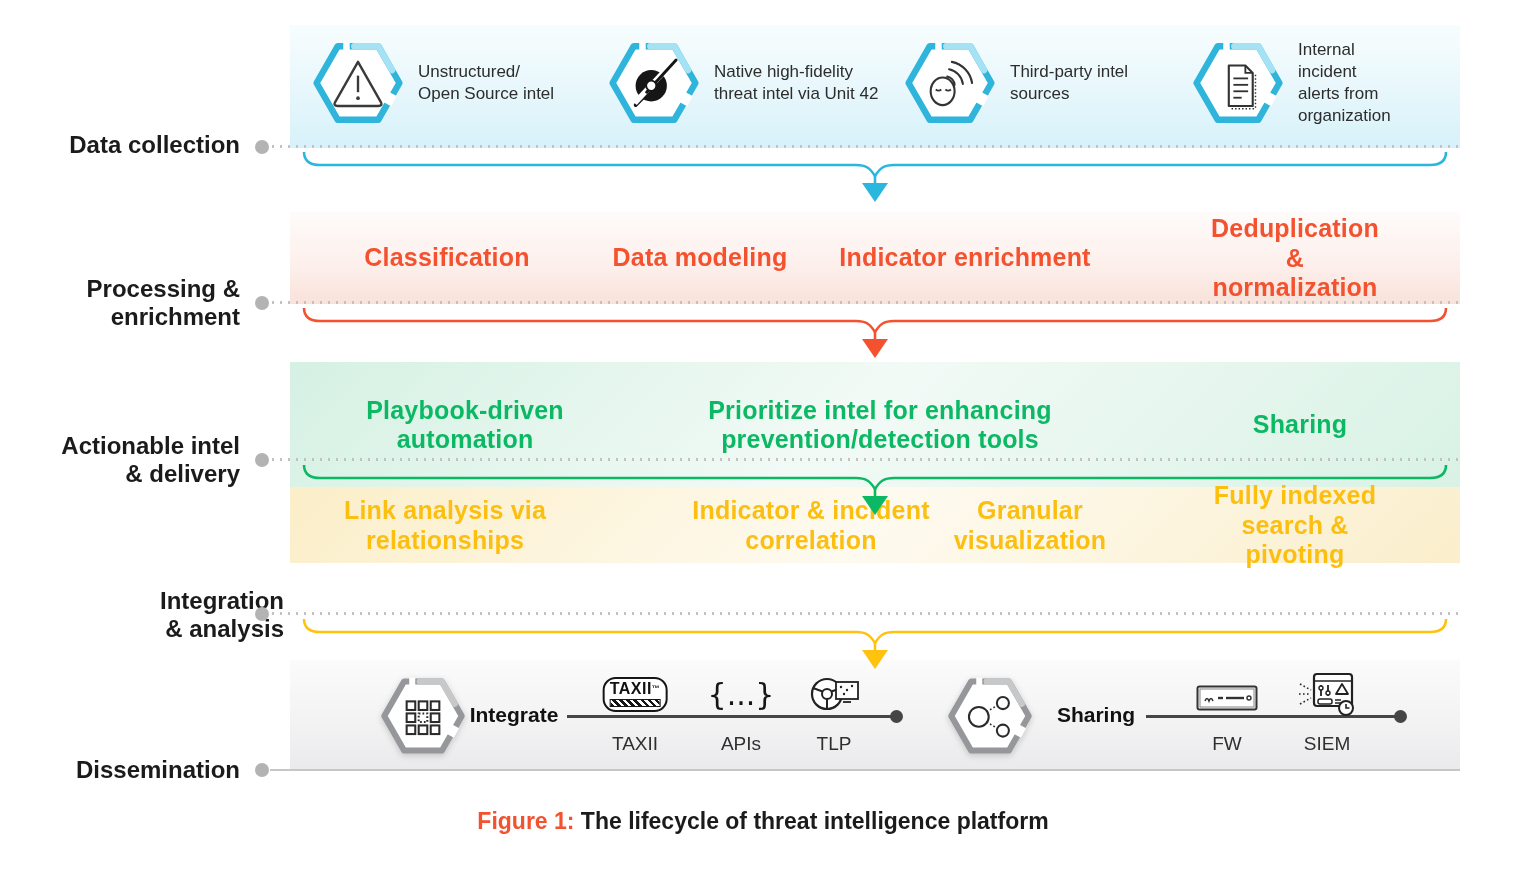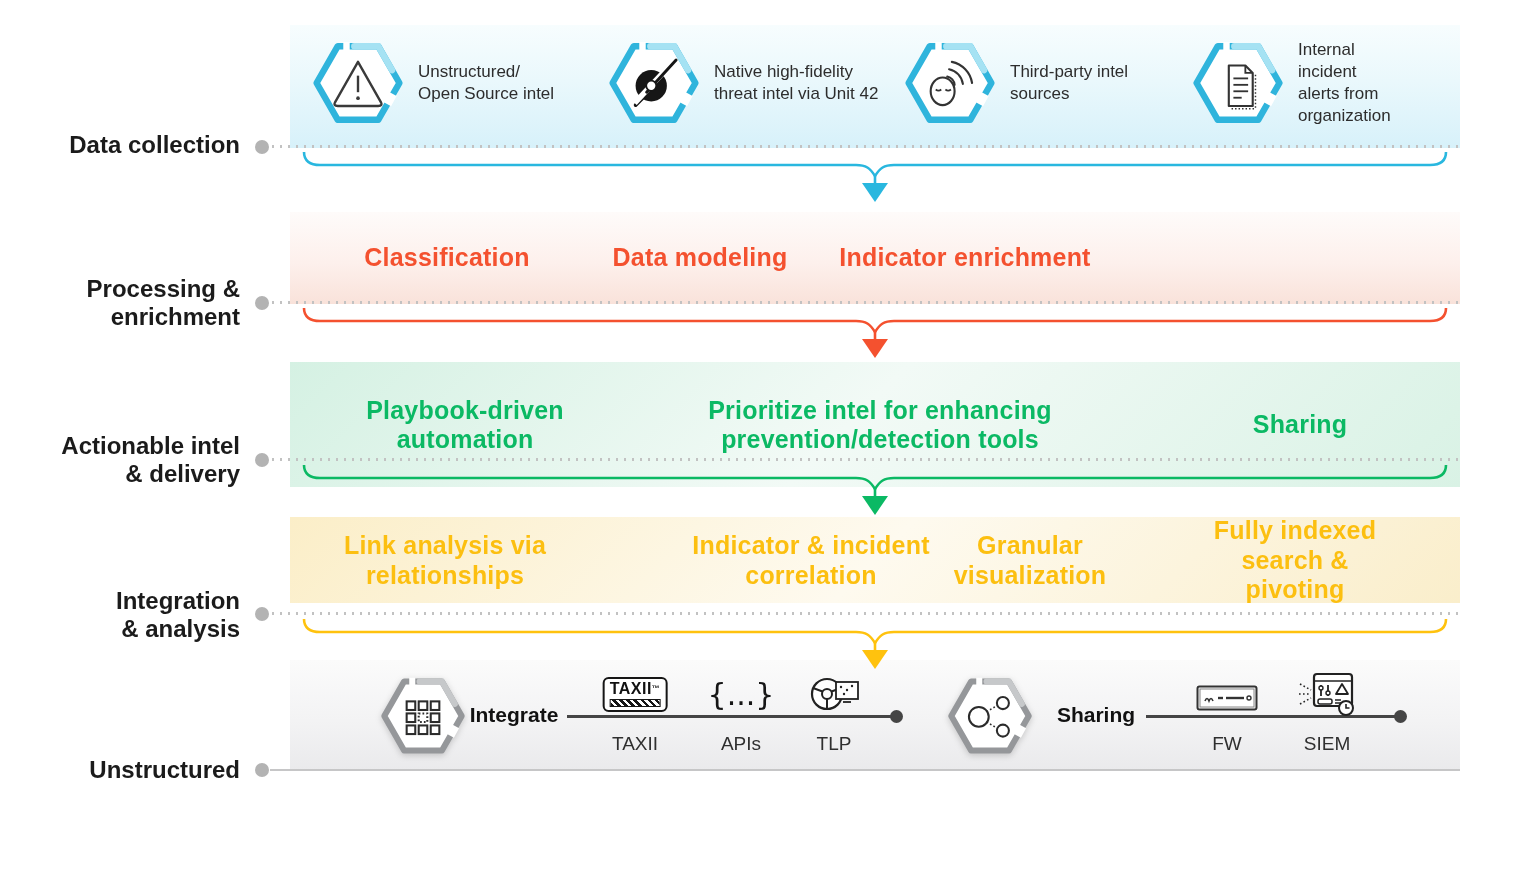--- a/index.html
+++ b/index.html
@@ -4,21 +4,21 @@
 <style>
   html,body{margin:0;padding:0;background:#fff;}
   #canvas{
     position:relative;width:1526px;height:872px;background:#fff;overflow:hidden;
     font-family:"Liberation Sans","DejaVu Sans",sans-serif;
   }
   .band{position:absolute;left:290px;width:1170px;z-index:1;}
   .band-collection{top:25px;height:123px;background:linear-gradient(180deg,#f7fdfe 0%,#eaf8fc 45%,#d7f1fa 100%);}
   .band-processing{top:212px;height:92px;background:linear-gradient(180deg,#fefbfa 0%,#fdf0ec 55%,#f9e2da 100%);}
   .band-actionable{top:362px;height:125px;background:linear-gradient(135deg,#d5f1e3 0%,#f2faf6 48%,#d9f2e5 100%);}
-  .band-integration{top:517px;height:86px;background:linear-gradient(135deg,#fbeec8 0%,#fefaef 50%,#faeecb 100%);}
+  .band-integration{top:487px;height:76px;background:linear-gradient(135deg,#fbeec8 0%,#fefaef 50%,#faeecb 100%);}
   .band-dissemination{top:660px;height:110px;background:linear-gradient(180deg,#fbfbfb 0%,#f3f3f4 55%,#eaeaec 100%);}
 
   .stage-label{
     position:absolute;left:0;width:240px;text-align:right;color:#1b1b1b;
     font-weight:700;font-size:24px;line-height:28px;white-space:pre-line;z-index:4;
   }
   .leader-dot{position:absolute;width:14px;height:14px;border-radius:50%;background:#b3b3b3;z-index:4;}
   .leader-dotted{
     position:absolute;left:272px;width:1188px;height:3px;z-index:3;
     background:repeating-linear-gradient(90deg,#c2c2c2 0 2.5px,transparent 2.5px 8px);
@@ -45,21 +45,21 @@
   .item-integration{color:#fcbf10;}
 
   
   .diss-hex{position:absolute;width:86px;height:86px;top:13px;filter:drop-shadow(0 2px 3px rgba(0,0,0,.18));}
   .diss-title{position:absolute;transform:translateX(-50%);top:43px;font-weight:700;font-size:21px;color:#111;}
   .conn-line{position:absolute;top:55px;height:3px;background:#454545;}
   .conn-dot{position:absolute;top:50px;width:13px;height:13px;border-radius:50%;background:#454545;}
   .chan-label{position:absolute;transform:translateX(-50%);top:73px;font-size:19px;color:#2f2f2f;}
   .chan-icon{position:absolute;transform:translateX(-50%);}
 
-  .taxii-logo{border:2.5px solid #161616;border-radius:6px;background:#fff;padding:1px 5px 3px;position:relative;}
+  .taxii-logo{border:2.5px solid #161616;border-radius:13px;background:#fff;padding:1px 5px 3px;position:relative;}
   .taxii-word{font-weight:700;font-size:16px;letter-spacing:.5px;color:#111;line-height:18px;}
   .taxii-tm{font-size:8px;vertical-align:top;}
   .taxii-stripes{height:6px;margin-top:1px;background:repeating-linear-gradient(45deg,#161616 0 2.5px,#fff 2.5px 5px);border:1px solid #161616;}
   .braces-glyph{font-size:30px;font-weight:400;color:#161616;font-family:"DejaVu Sans",sans-serif;top:17px;}
 
   
   .caption{position:absolute;top:808px;left:0;width:100%;text-align:center;font-size:23px;font-weight:700;z-index:2;}
   .caption .fig{color:#f4512f;}
   .caption .txt{color:#1b1b1b;font-weight:600;}
 </style>
@@ -152,20 +152,22 @@
 
   <div class="stage-label pre" style="top:275px;">Processing &amp;
 enrichment</div>
   <div class="leader-dot" style="left:255px;top:296px;"></div>
   <div class="leader-dotted" style="top:301px;"></div>
 
   <div class="band band-processing">
     <div class="item item-processing" style="left:157px;">Classification</div>
     <div class="item item-processing" style="left:410px;">Data modeling</div>
     <div class="item item-processing" style="left:675px;text-align:right;">Indicator enrichment</div>
+    <div class="item item-processing" style="left:1005px;">Deduplication
+&amp; normalization</div>
   </div>
 
   <svg class="brace" style="top:307px;" viewBox="0 0 1170 56">
     <path d="M14,1 C14,10 20,14 30,14 L566,14 C576,14 580,17 585,25 C590,17 594,14 604,14 L1140,14 C1150,14 1156,10 1156,1" fill="none" stroke="#f4512f" stroke-width="2.6"></path>
     <line x1="585" y1="24" x2="585" y2="34" stroke="#f4512f" stroke-width="2.6"></line>
     <polygon points="572,32 598,32 585,51" fill="#f4512f"></polygon>
   </svg>
 
   <div class="stage-label pre" style="top:432px;">Actionable intel
 &amp; delivery</div>
@@ -179,21 +181,21 @@
 prevention/detection tools</div>
     <div class="item item-actionable" style="left:1010px;">Sharing</div>
   </div>
 
   <svg class="brace" style="top:464px;" viewBox="0 0 1170 56">
     <path d="M14,1 C14,10 20,14 30,14 L566,14 C576,14 580,17 585,25 C590,17 594,14 604,14 L1140,14 C1150,14 1156,10 1156,1" fill="none" stroke="#0bb964" stroke-width="2.6"></path>
     <line x1="585" y1="24" x2="585" y2="34" stroke="#0bb964" stroke-width="2.6"></line>
     <polygon points="572,32 598,32 585,51" fill="#0bb964"></polygon>
   </svg>
 
-  <div class="stage-label pre" style="top:587px;">Integration
+  <div class="stage-label pre" style="top:587px;margin-left:44px;">Integration
 &amp; analysis</div>
   <div class="leader-dot" style="left:255px;top:607px;"></div>
   <div class="leader-dotted" style="top:612px;"></div>
 
   <div class="band band-integration">
     <div class="item item-integration" style="left:155px;">Link analysis via
 relationships</div>
     <div class="item item-integration" style="left:473px;margin-left:48px;">Indicator &amp; incident
 correlation</div>
     <div class="item item-integration" style="left:740px;">Granular
@@ -201,21 +203,21 @@
     <div class="item item-integration" style="left:1005px;">Fully indexed
 search &amp; pivoting</div>
   </div>
 
   <svg class="brace" style="top:618px;" viewBox="0 0 1170 56">
     <path d="M14,1 C14,10 20,14 30,14 L566,14 C576,14 580,17 585,25 C590,17 594,14 604,14 L1140,14 C1150,14 1156,10 1156,1" fill="none" stroke="#ffc20e" stroke-width="2.6"></path>
     <line x1="585" y1="24" x2="585" y2="34" stroke="#ffc20e" stroke-width="2.6"></line>
     <polygon points="572,32 598,32 585,51" fill="#ffc20e"></polygon>
   </svg>
 
-  <div class="stage-label" style="top:756px;">Unstructured</div>
+  <div class="stage-label" style="top:756px;">Dissemination</div>
   <div class="leader-dot" style="left:255px;top:763px;"></div>
   <div class="leader-solid" style="top:769px;"></div>
 
   <div class="band band-dissemination">
 
     <svg class="diss-hex" style="left:90px;" viewBox="0 0 100 100">
       <polygon points="5,50 28,10 72,10 95,50 72,90 28,90" fill="#fff" stroke="#95979a" stroke-width="7" stroke-linejoin="round"></polygon>
       <path d="M46,10 L72,10 L87,36" fill="none" stroke="#c6c8ca" stroke-width="7" stroke-linecap="round"></path>
       <path d="M34,10 L41,10" stroke="#fff" stroke-width="9"></path>
       <path d="M88,62 L82,73" stroke="#fff" stroke-width="9"></path>
@@ -299,14 +301,17 @@
       <path d="M44,12 L50,22 L38,22 Z" fill="#fff" stroke="#222" stroke-width="1.8" stroke-linejoin="round"></path>
       <rect x="20" y="27" width="14" height="5" rx="2" fill="none" stroke="#222" stroke-width="1.5"></rect>
       <line x1="37" y1="28" x2="43" y2="28" stroke="#222" stroke-width="1.5"></line>
       <line x1="37" y1="31" x2="43" y2="31" stroke="#222" stroke-width="1.5"></line>
       <circle cx="48" cy="36" r="7" fill="#fff" stroke="#222" stroke-width="2"></circle>
       <path d="M48,32 v4 h3.5" fill="none" stroke="#222" stroke-width="1.6"></path>
     </svg>
     <div class="chan-label" style="left:1037px;">SIEM</div>
   </div>
 
+  <div class="caption">
+    <span class="fig">Figure 1:</span><span class="txt"> The lifecycle of threat intelligence platform</span>
+  </div>
 
 </div>
 
 </body></html>

